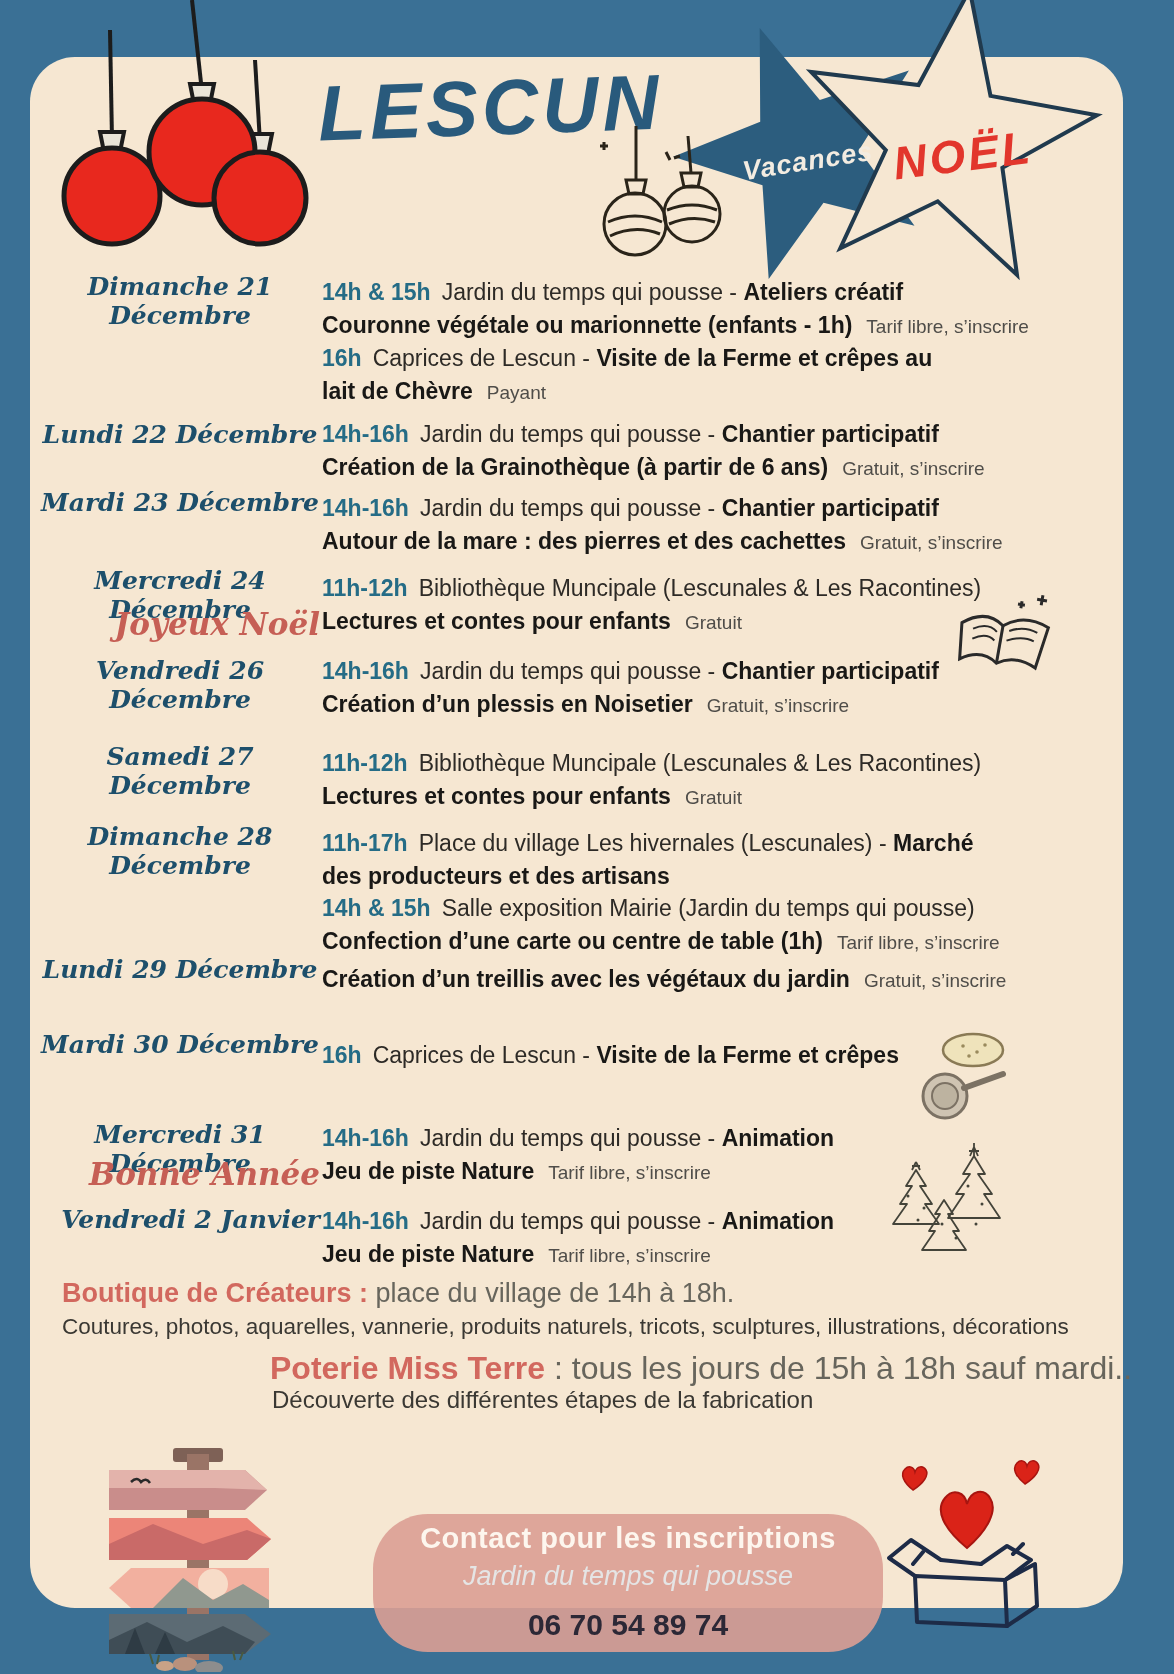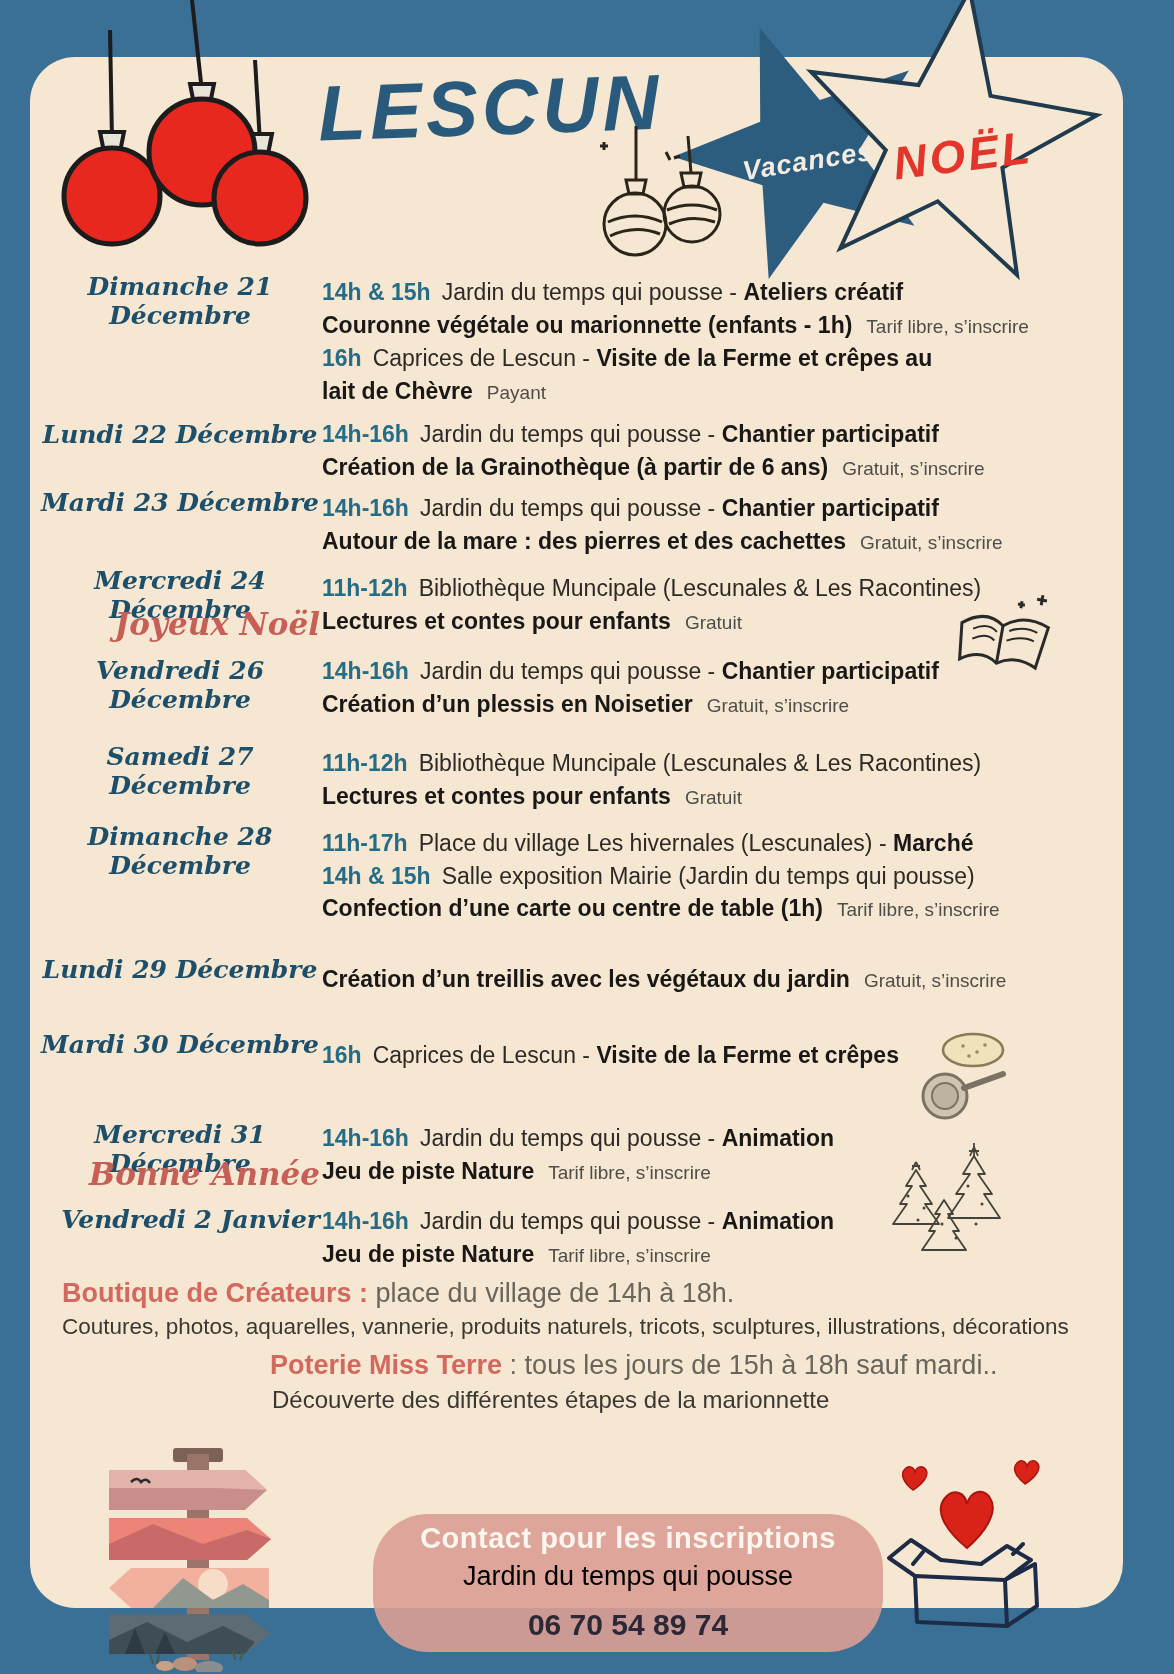--- a/index.html
+++ b/index.html
@@ -50,30 +50,30 @@
   .event-line{line-height:32.5px;font-size:23px;white-space:nowrap;}
   .seg-time{color:var(--time);font-weight:800;margin-right:11px;}
   .seg-text{color:var(--ink);}
   .seg-bold{color:var(--boldink);font-weight:800;}
   .seg-note{color:var(--note);font-size:19px;margin-left:14px;font-weight:400;}
   
   .boutique-line{position:absolute;left:62px;top:1278px;font-size:27px;white-space:nowrap;}
   .heading-salmon{color:var(--salmon);font-weight:800;}
   .text-gray{color:var(--graytext);}
   .boutique-items{position:absolute;left:62px;top:1314px;font-size:22.5px;color:#3a3833;white-space:nowrap;}
-  .poterie-line{position:absolute;left:270px;top:1350px;font-size:27px;white-space:nowrap;}
+  .poterie-line{position:absolute;left:270px;top:1350px;font-size:32px;white-space:nowrap;}
   .poterie-sub{position:absolute;left:272px;top:1386px;font-size:24px;color:#3a3833;}
   .contact-box{
     position:absolute;left:373px;top:1514px;width:510px;height:138px;
     background:rgba(220,159,148,0.9);border-radius:55px;
     display:flex;flex-direction:column;align-items:center;padding-top:8px;
     box-sizing:border-box;
   }
   .contact-title{font-size:29px;font-weight:800;color:#fdf6ee;letter-spacing:0.5px;}
-  .contact-line1{font-size:27px;color:#000000;margin-top:6px;}
+  .contact-line1{font-size:27px;color:#e5e5e5;margin-top:6px;font-style:italic;}
   .contact-phone{font-size:30px;font-weight:800;color:#2c2836;margin-top:16px;}
 </style>
 </head>
 <body>
 
 <div class="panel"></div>
 
 <svg class="abs" style="left:655px;top:0px;" width="470" height="300" viewBox="0 0 470 300">
   <polygon id="star-dark" fill="#2c5d7e" points="104.7,28.0 164.8,100.1 253.9,70.6 204.0,150.1 259.5,225.7 168.5,202.7 113.7,278.9 107.5,185.3 18.1,156.7 105.2,121.8"></polygon>
   <polygon id="star-light" fill="#f6e7d2" stroke="#203a4e" stroke-width="4" points="314.7,-10.3 335.5,95.9 442.0,115.2 347.4,167.8 362.0,274.9 282.7,201.3 185.3,248.2 230.8,150.1 156.1,72.0 263.5,85.0"></polygon>
@@ -143,20 +143,21 @@
       <div class="event-line"><span class="seg-bold">Création d’un plessis en Noisetier</span><span class="seg-note">Gratuit, s’inscrire</span></div>
     </div>
     <div class="date-cell" style="top: 742px;">Samedi 27 Décembre</div>
     <div class="event-block" style="top: 747px;">
       <div class="event-line"><span class="seg-time">11h-12h</span><span class="seg-text">Bibliothèque Muncipale (Lescunales &amp; Les Racontines)</span></div>
       <div class="event-line"><span class="seg-bold">Lectures et contes pour enfants</span><span class="seg-note">Gratuit</span></div>
     </div>
     <div class="date-cell" style="top: 822px;">Dimanche 28 Décembre</div>
     <div class="event-block" style="top: 827px;">
       <div class="event-line"><span class="seg-time">11h-17h</span><span class="seg-text">Place du village Les hivernales (Lescunales) - </span><span class="seg-bold">Marché</span></div>
+      <div class="event-line"><span class="seg-bold">des producteurs et des artisans</span></div>
       <div class="event-line"><span class="seg-time">14h &amp; 15h</span><span class="seg-text">Salle exposition Mairie (Jardin du temps qui pousse)</span></div>
       <div class="event-line"><span class="seg-bold">Confection d’une carte ou centre de table (1h)</span><span class="seg-note">Tarif libre, s’inscrire</span></div>
     </div>
     <div class="date-cell" style="top: 955px;">Lundi 29 Décembre</div>
     <div class="event-block" style="top: 963px;">
       <div class="event-line"><span class="seg-bold">Création d’un treillis avec les végétaux du jardin</span><span class="seg-note">Gratuit, s’inscrire</span></div>
     </div>
     <div class="date-cell" style="top: 1030px;">Mardi 30 Décembre</div>
     <div class="event-block" style="top: 1039px;">
       <div class="event-line"><span class="seg-time">16h</span><span class="seg-text">Caprices de Lescun - </span><span class="seg-bold">Visite de la Ferme et crêpes</span></div>
@@ -247,19 +248,19 @@
     <path d="M120,132 L150,116 L152,158 L122,178"></path>
     <path d="M30,128 L4,110 L26,92 L56,112"></path>
     <path d="M120,132 L146,112 L122,98 L96,116"></path>
     <path d="M56,112 L96,116"></path>
   </g>
 </svg>
 
 <div class="boutique-line"><span class="heading-salmon">Boutique de Créateurs :</span><span class="text-gray"> place du village de 14h à 18h.</span></div>
 <div class="boutique-items">Coutures, photos, aquarelles, vannerie, produits naturels, tricots, sculptures, illustrations, décorations</div>
 <div class="poterie-line"><span class="heading-salmon">Poterie Miss Terre</span><span class="text-gray"> : tous les jours de 15h à 18h sauf mardi..</span></div>
-<div class="poterie-sub">Découverte des différentes étapes de la marionnette</div>
+<div class="poterie-sub">Découverte des différentes étapes de la fabrication</div>
 
 <div class="contact-box">
   <div class="contact-title">Contact pour les inscriptions</div>
   <div class="contact-line1">Jardin du temps qui pousse</div>
   <div class="contact-phone">06 70 54 89 74</div>
 </div>
 
 </body></html>

